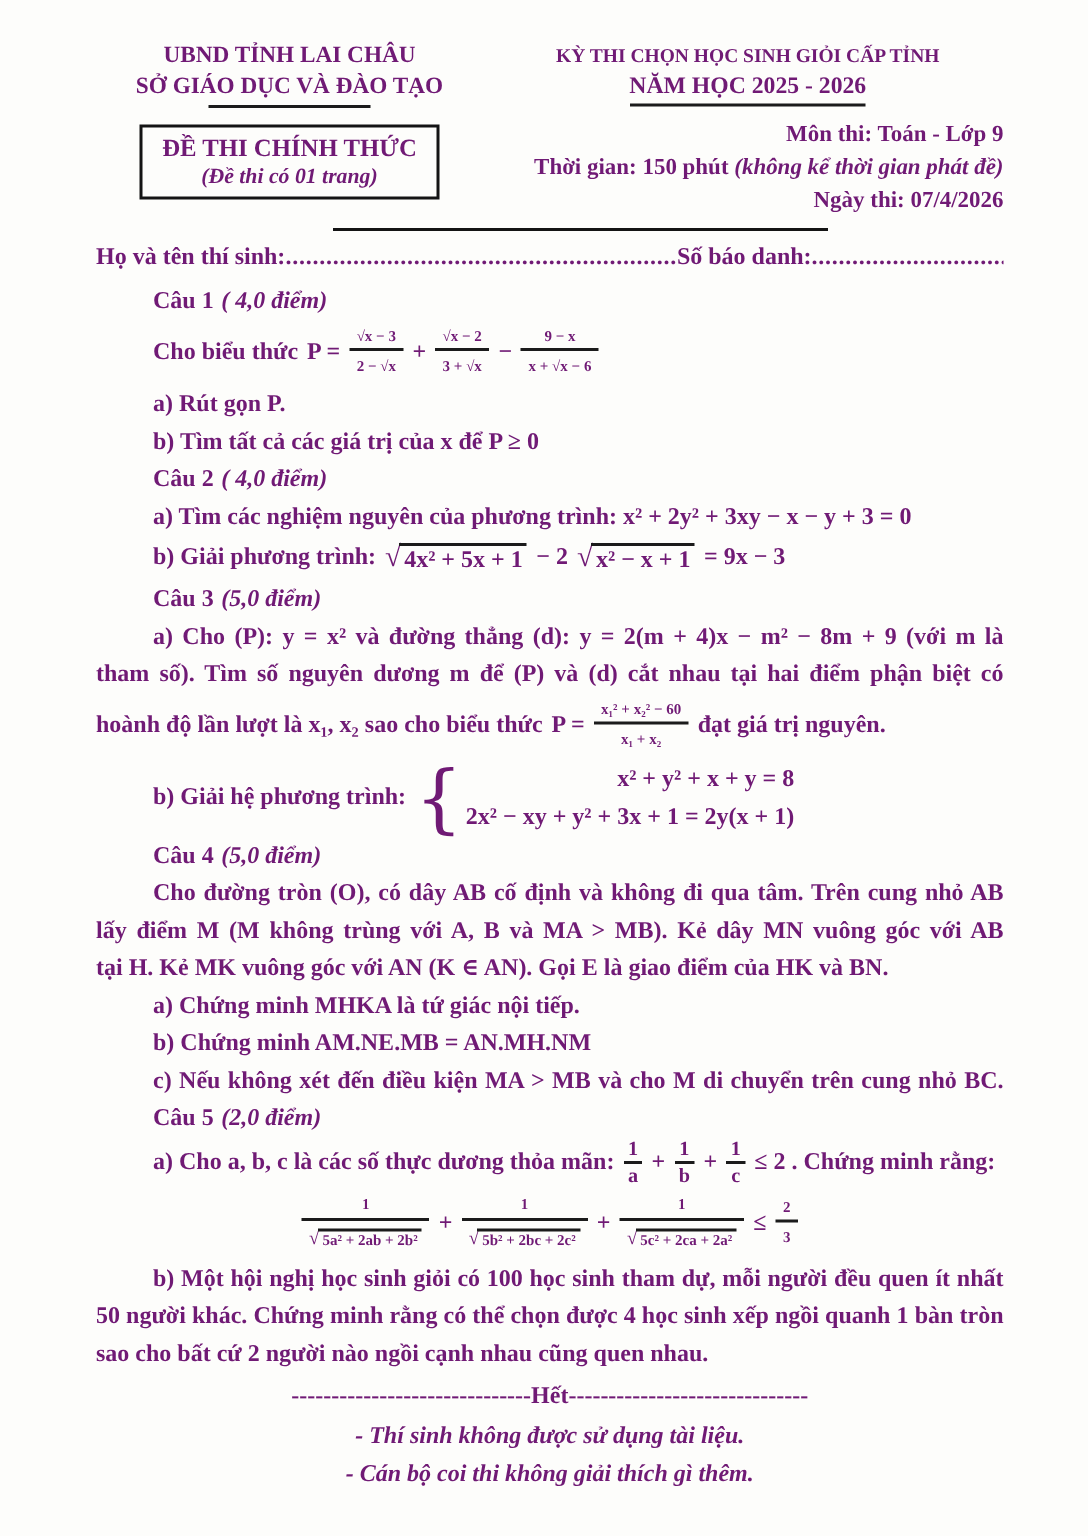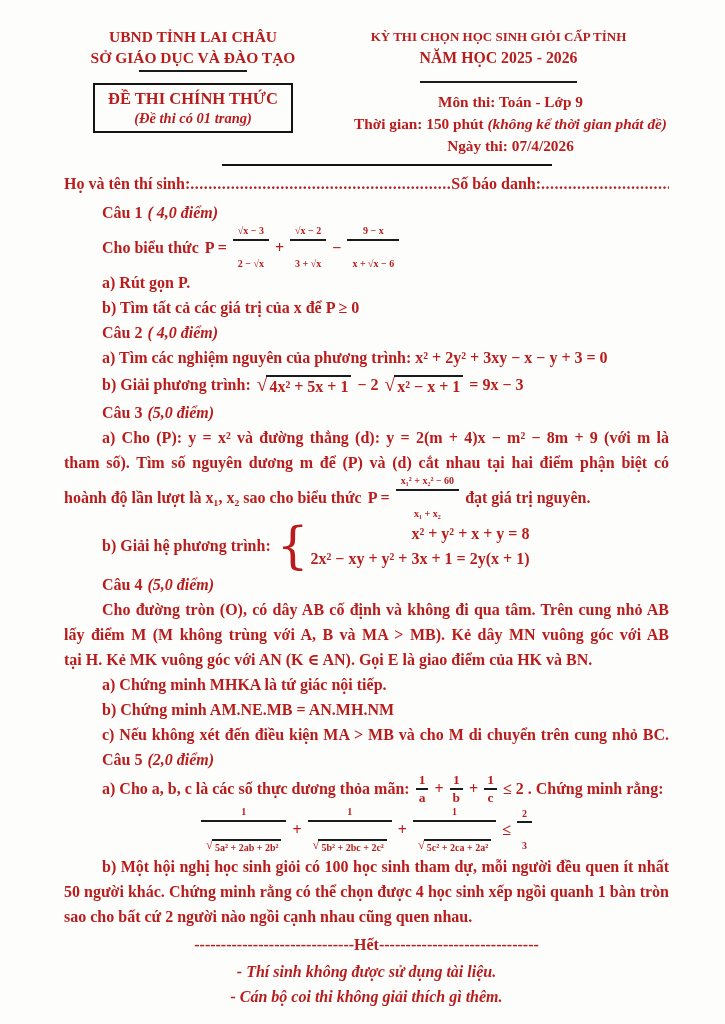--- a/index.html
+++ b/index.html
@@ -1,36 +1,36 @@
 <!DOCTYPE html>
 <html lang="vi"><head>
 <meta charset="utf-8">
 <style>
   * { margin:0; padding:0; box-sizing:border-box; }
   html,body { background:#ffffff; }
   .page {
     position:relative; width:725px; height:1024px; margin:0 auto;
-    background:#fdfdfb; color:#b91c1c;
+    background:#fdfdfb; color:#701a75;
     font-family:"Liberation Serif","DejaVu Serif",serif;
     font-weight:700; font-size:16px;
     padding:26px 56px 10px 64px; overflow:hidden;
   }
   
   .header { display:flex; align-items:flex-start; }
   .h-left { width:258px; flex-shrink:0; text-align:center; }
   .h-org { font-size:15.5px; line-height:21px; white-space:nowrap; }
   .org-underline { width:108px; border-bottom:2px solid #1b1b1b; margin:2px auto 6px; }
   .exam-box { display:inline-block; border:2.5px solid #141414; padding:3px 13px 4px; margin-top:5px; }
   .eb-title { font-size:16.5px; line-height:21px; white-space:nowrap; }
   .eb-note { font-size:14.5px; font-style:italic; line-height:18px; white-space:nowrap; }
   .h-right { flex:1; padding-left:6px; text-align:center; }
   .h-t1 { font-size:13px; line-height:21px; white-space:nowrap; }
   .h-t2 { margin-top:1px; }
-  .h-t2 span { display:inline-block; border-bottom:2px solid #1b1b1b; padding-bottom:13px; font-size:15.8px; line-height:20px; }
-  .h-info { margin-top:8px; text-align:center; padding-left:24px; font-size:15.3px; }
+  .h-t2 span { display:inline-block; border-bottom:2px solid #1b1b1b; padding-bottom:1px; font-size:15.8px; line-height:20px; }
+  .h-info { margin-top:8px; text-align:right; padding-left:24px; font-size:15.3px; }
   .h-info .iline { line-height:22px; white-space:nowrap; }
   .it { font-style:italic; }
   .mid-rule { width:330px; border-bottom:2.5px solid #141414; margin:7px 0 5px 158px; }
   
   .cand { white-space:nowrap; overflow:hidden; line-height:25px; margin-bottom:4px; }
   .dots { letter-spacing:0.5px; }
   
   .line { line-height:25px; }
   .ind { padding-left:38px; }
   .jline { text-align:justify; text-align-last:justify; }
@@ -41,21 +41,21 @@
   .mline > * { margin-right:6px; }
   .mline > *:last-child { margin-right:0; }
   .fx44 { min-height:44px; }
   .fx30 { min-height:30px; }
   .fx52 { min-height:52px; }
   .fx34 { min-height:34px; }
   .fx48 { min-height:48px; justify-content:center; }
   
   .frac { display:inline-block; vertical-align:middle; text-align:center; font-size:10px; line-height:1.25; }
   .frac .num { display:block; border-bottom:2px solid #1b1b1b; padding:0 5px 1px; }
-  .frac .den { display:block; padding:17px 5px 0; }
+  .frac .den { display:block; padding:5px 5px 0; }
   .frac.sm { font-size:13.5px; line-height:1.2; }
   .frac.sm .num, .frac.sm .den { padding:0 3px; }
   
   .rad { white-space:nowrap; display:inline-block; }
   .rsign { display:inline-block; font-size:1.22em; line-height:1; vertical-align:top; margin-right:-1px; }
   .rarg { display:inline-block; border-top:2px solid #1b1b1b; padding:1px 3px 0; }
   .frac .den .rsign { font-size:1.25em; }
   
   .system { display:inline-flex; align-items:center; }
   .sys-brace { font-size:50px; font-weight:400; line-height:48px; margin-right:2px; font-family:"DejaVu Serif",serif; }

